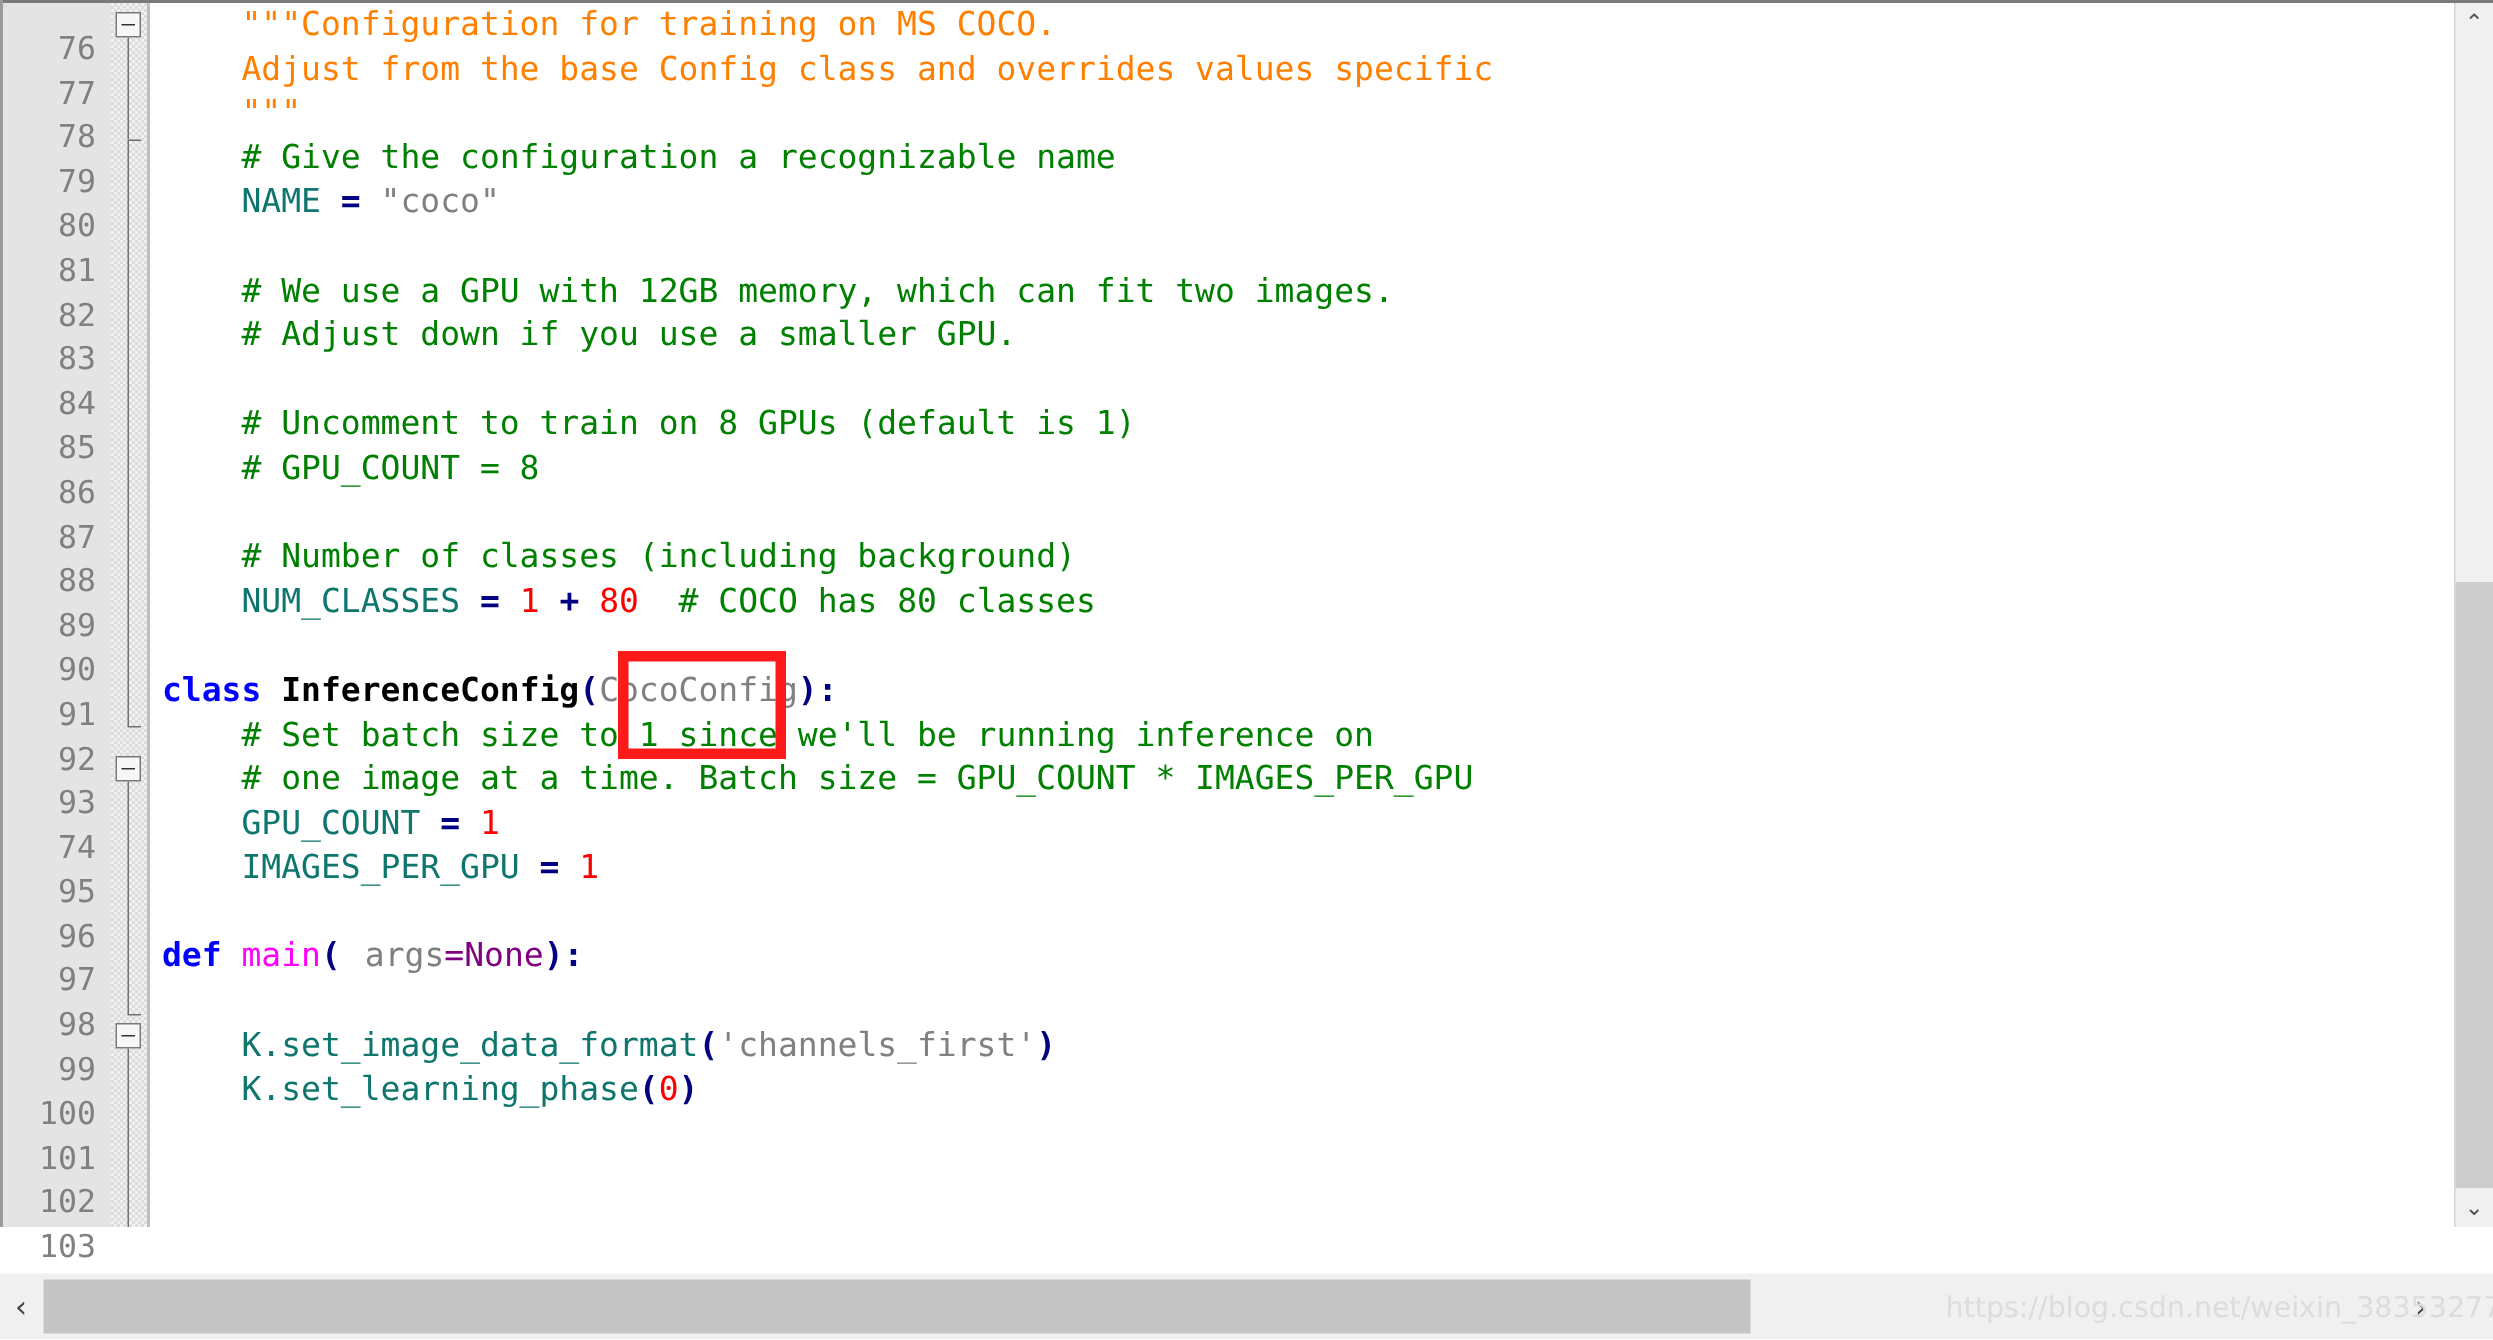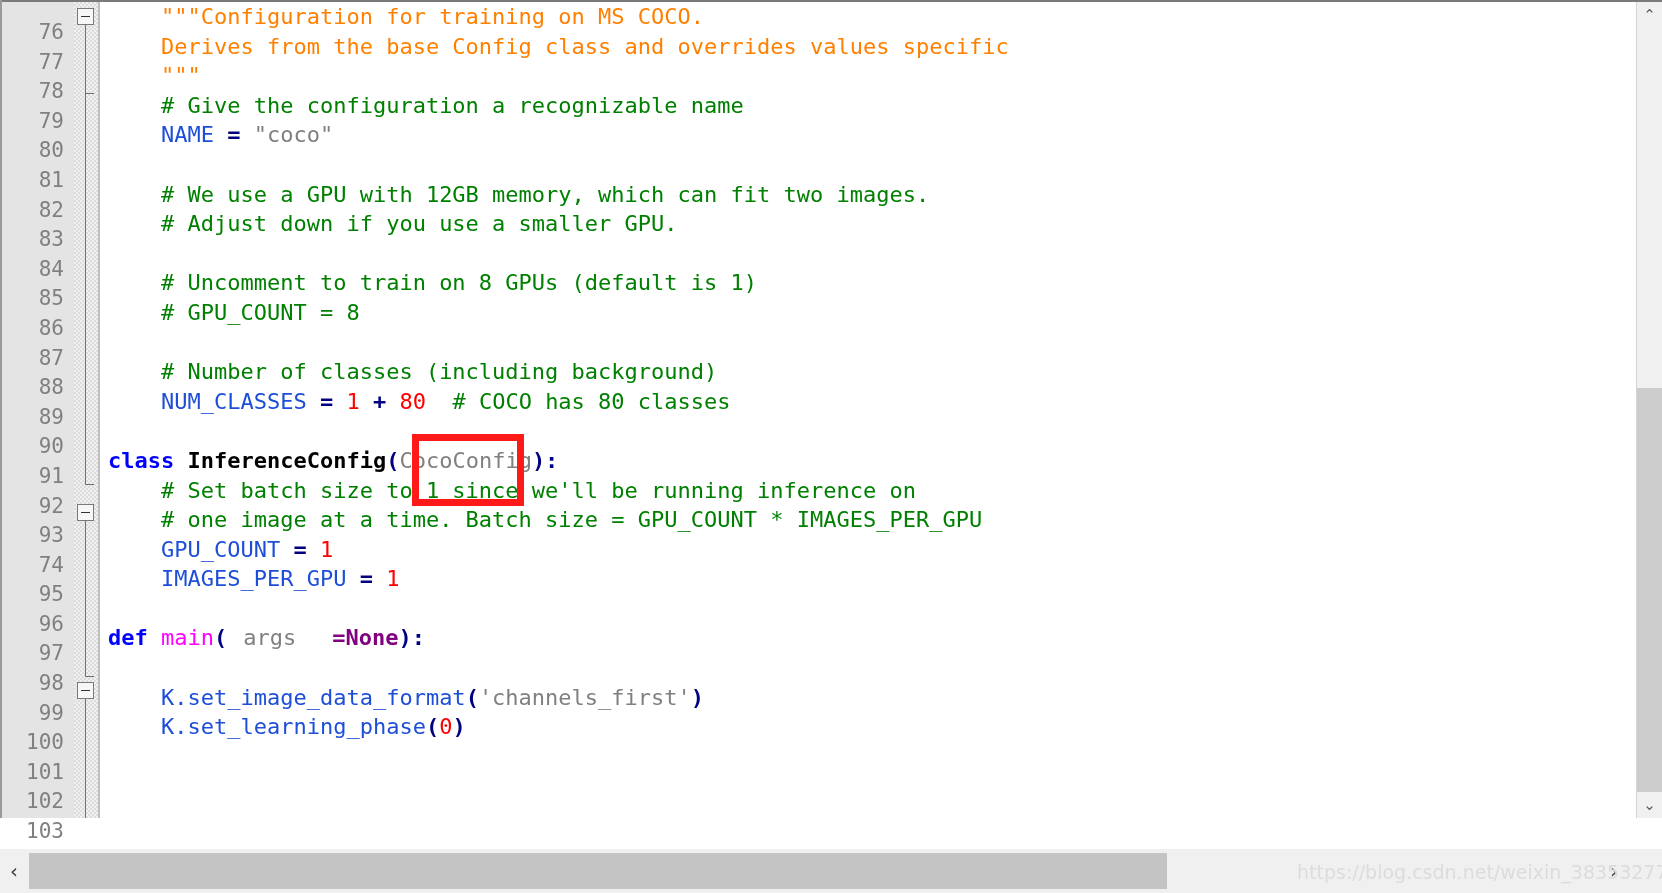--- a/index.html
+++ b/index.html
@@ -125,22 +125,22 @@
   
   .t-cmt   { color: #008000; }
   .t-str   { color: #808080; }
   .t-doc   { color: #ff8000; }
   .t-num   { color: #ff0000; }
   .t-kw    { color: #0000ff; font-weight: bold; }
   .t-op    { color: #000080; font-weight: bold; }
   .t-cls   { color: #000000; font-weight: bold; text-align: center; }
   .t-base  { color: #808080; }
   .t-fn    { color: #ff00ff; }
-  .t-const { color: #800080; font-weight: bold; margin-left: 36px; }
-  .t-id    { color: #1d4ed8; }
+  .t-const { color: #800080; font-weight: normal; }
+  .t-id    { color: #0f766e; }
   .t-arg   { color: #808080; margin-left: 16px; }
 
   
   .fold-box {
     position: absolute;
     width: 17px;
     height: 17px;
     background: #f7f7f7;
     border: 1px solid #7a7a7a;
     box-sizing: border-box;
@@ -309,21 +309,21 @@
       <div class="fold-end" style="left:11px; top:674px;"></div>
 
       <div class="fold-box" style="left:3px; top:680px;"></div>
       <div class="fold-line" style="left:11px; top:697px; height:119px;"></div>
     </div>
     <div class="fold-strip-edge"></div>
 
     <div class="code-area">
       <div class="code-lines" id="code-lines">
           <div class="cline"><span class="t-doc">    """Configuration for training on MS COCO.</span></div>
-          <div class="cline"><span class="t-doc">    Derives from the base Config class and overrides values specific</span></div>
+          <div class="cline"><span class="t-doc">    Adjust from the base Config class and overrides values specific</span></div>
           <div class="cline"><span class="t-doc">    """</span></div>
           <div class="cline"><span class="t-cmt">    # Give the configuration a recognizable name</span></div>
           <div class="cline"><span class="t-id">    NAME </span><span class="t-op">=</span><span class="t-str"> "coco"</span></div>
           <div class="cline">&nbsp;</div>
           <div class="cline"><span class="t-cmt">    # We use a GPU with 12GB memory, which can fit two images.</span></div>
           <div class="cline"><span class="t-cmt">    # Adjust down if you use a smaller GPU.</span></div>
           <div class="cline">&nbsp;</div>
           <div class="cline"><span class="t-cmt">    # Uncomment to train on 8 GPUs (default is 1)</span></div>
           <div class="cline"><span class="t-cmt">    # GPU_COUNT = 8</span></div>
           <div class="cline">&nbsp;</div>

